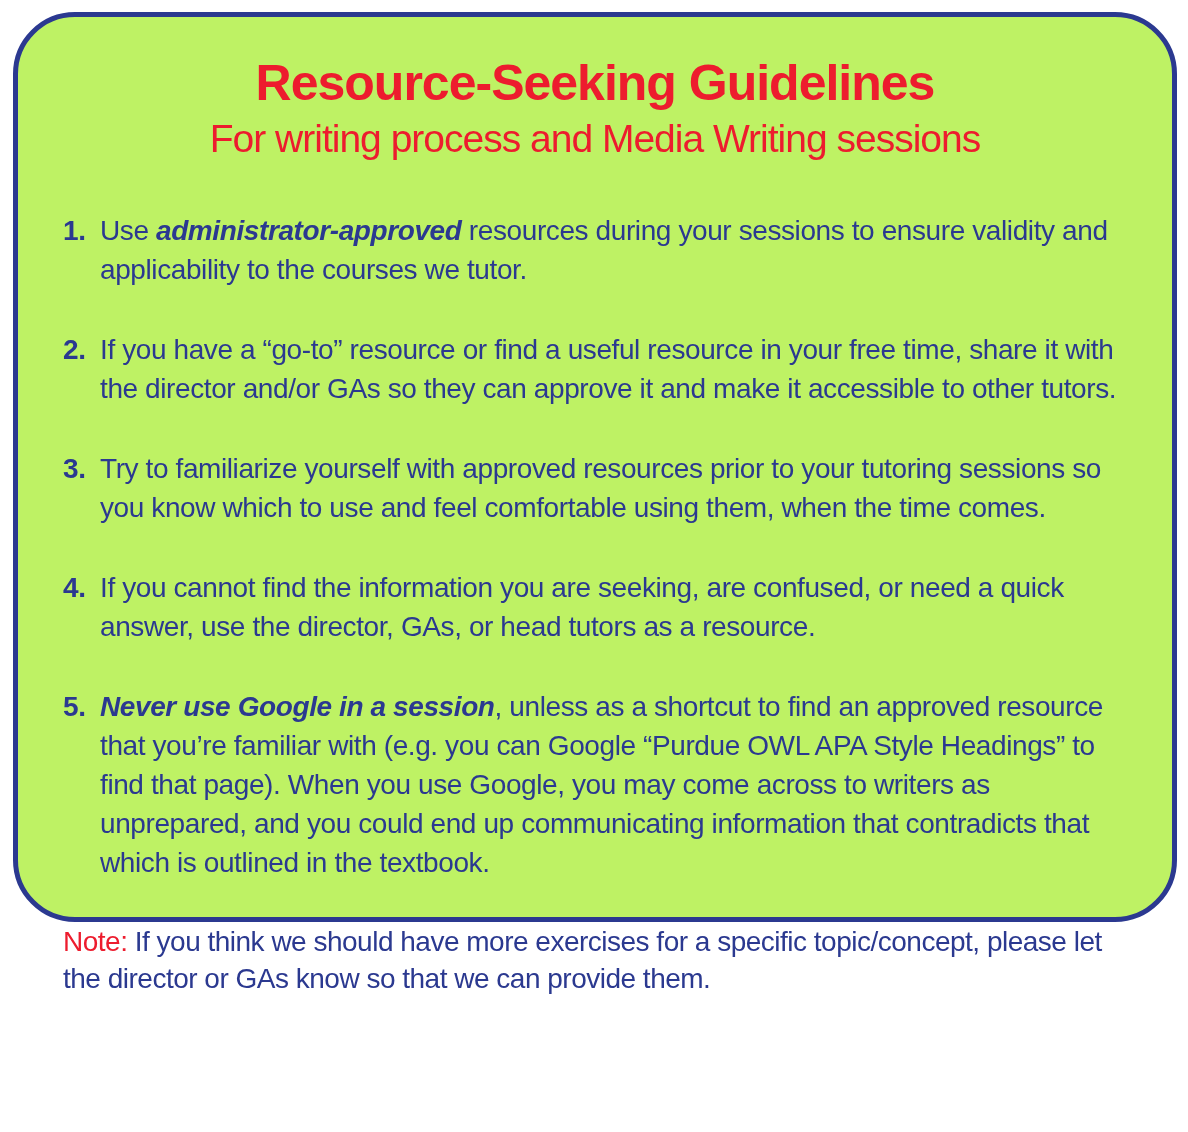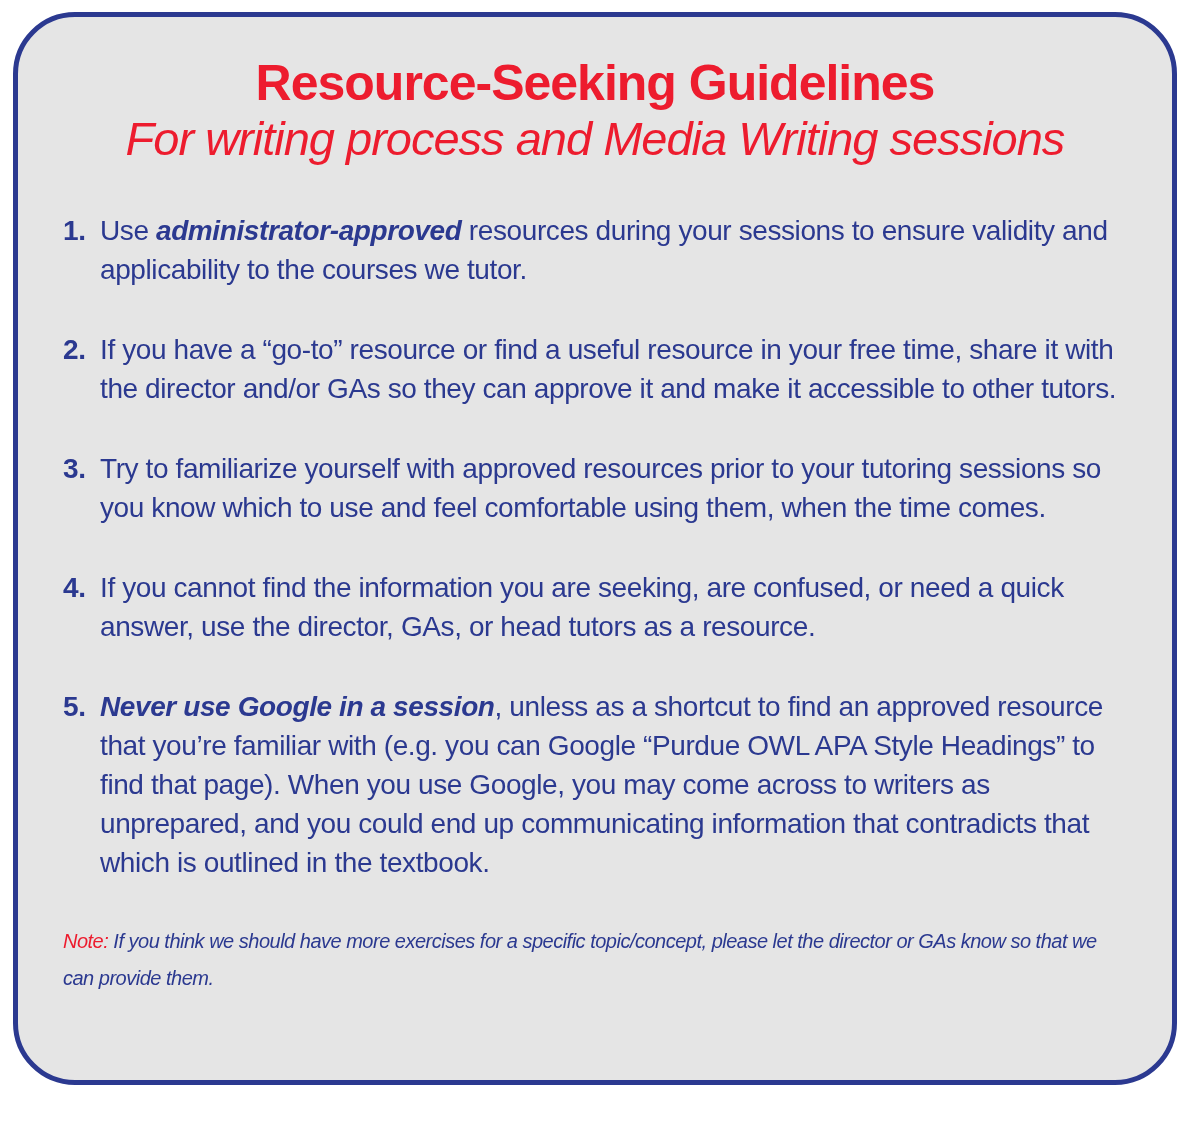--- a/index.html
+++ b/index.html
@@ -12,45 +12,44 @@
     height: 1132px;
     position: relative;
     font-family: "Liberation Sans", "DejaVu Sans", sans-serif;
     overflow: hidden;
   }
   .card {
     position: absolute;
     left: 13px;
     top: 12px;
     width: 1164px;
-    height: 1073px;
+    height: 910px;
     box-sizing: border-box;
     border: 5px solid #2b3990;
     border-radius: 62px;
     padding: 38px 45px 0 45px;
-    background: #e5e5e5;
+    background: #bef264;
   }
   .title {
     margin: 0;
     text-align: center;
     color: #ed1c2e;
     font-size: 50px;
     font-weight: 700;
     line-height: 56px;
     letter-spacing: -1px;
   }
   .subtitle {
     margin: 0;
     text-align: center;
     color: #ed1c2e;
-    font-size: 47px;
+    font-size: 39px;
     font-weight: 400;
     line-height: 56px;
     letter-spacing: -1px;
-    font-style: italic;
   }
   .guidelines {
     list-style: none;
     margin: 44px 0 0 0;
     padding: 0;
   }
   .guidelines li {
     display: flex;
     color: #2b3990;
     font-size: 28px;
@@ -67,25 +66,24 @@
     flex: 1;
     max-width: 1027px;
   }
   .item-text b {
     font-weight: 700;
     font-style: italic;
   }
   .note {
     margin: 30px 0 0 0;
     color: #2b3990;
-    font-size: 20px;
+    font-size: 28px;
     line-height: 37px;
     letter-spacing: -0.5px;
     max-width: 1066px;
-    font-style: italic;
   }
   .note-label {
     color: #ed1c2e;
   }
 </style>
 </head>
 <body>
 
 <div class="card">
   <h1 class="title">Resource-Seeking Guidelines</h1>

